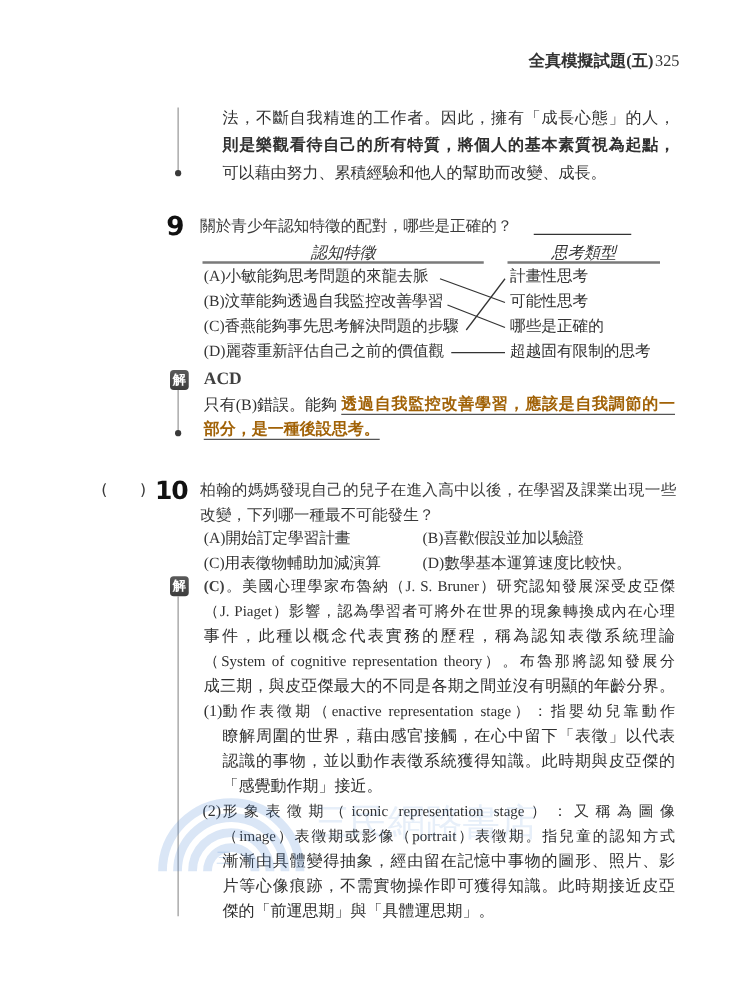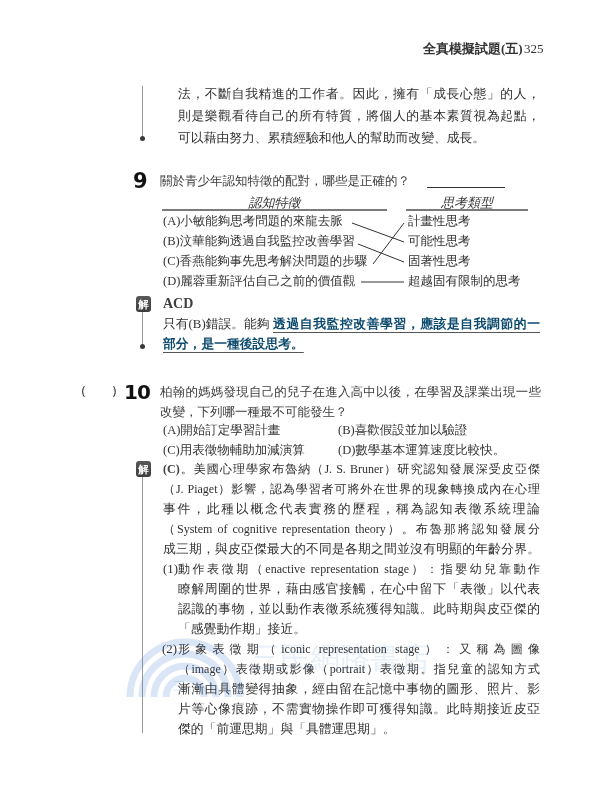--- a/index.html
+++ b/index.html
@@ -24,60 +24,60 @@
     position:absolute; width:15px; height:16px; border-radius:3px;
     background:linear-gradient(#5a5a5a,#3c3c3c); color:#fff;
     font-family:"DejaVu Sans","Liberation Sans",sans-serif; font-size:10.5px; font-weight:bold;
     line-height:16px; text-align:center;
   }
   .col-head { position:absolute; height:18px; line-height:18px; text-align:center; font-size:13px; color:#333;font-style:italic; }
   .rule { position:absolute; height:2px; background:#7a7a7a; }
   .item { position:absolute; height:20px; line-height:20px; white-space:nowrap; font-size:12.5px; color:#333; }
   .item .lbl { font-family:"Liberation Serif","DejaVu Serif",serif; }
   .emph {
-    font-family:"DejaVu Sans","Liberation Sans",sans-serif; font-weight:bold; color:#0c4a6e;
+    font-family:"DejaVu Sans","Liberation Sans",sans-serif; font-weight:bold; color:#a16207;
     text-decoration:underline; text-decoration-color:#555; text-underline-offset:4px; text-decoration-thickness:1px;
   }
   .bold { font-weight:bold; color:#404040; }
   #connectors, #watermark { position:absolute; left:0; top:0; pointer-events:none; }
 </style>
 </head>
 <body>
 
 <div id="page">
 
   <div class="abs hdr" style="left:423px; top:41px;font-weight:bold;">全真模擬試題(五)</div>
   <div class="abs hdr" style="left:524px; top:41px;">325</div>
 
   <div>
     <div class="vline" style="left:142px; top:86px; height:52px;"></div>
     <div class="dot" style="left:140px; top:136px;"></div>
     <div class="ln just" style="left:178px; top:84px; width:362px;">法，不斷自我精進的工作者。因此，擁有「成長心態」的人，</div>
-    <div class="ln just" style="left:178px; top:106px; width:362px;">則是樂觀看待自己的所有特質，將個人的基本素質視為起點，</div>
+    <div class="ln just" style="left:178px; top:106px; width:362px;font-weight:bold;">則是樂觀看待自己的所有特質，將個人的基本素質視為起點，</div>
     <div class="ln" style="left:178px; top:128px;">可以藉由努力、累積經驗和他人的幫助而改變、成長。</div>
   </div>
 
   <div>
     <div class="abs qnum" style="left:133px; top:169px; height:24px; line-height:24px; font-size:21px;">9</div>
     <div class="ln sans q-text" style="left:160px; top:171px;">關於青少年認知特徵的配對，哪些是正確的？</div>
     <div class="abs" style="left:427px; top:178px; width:78px; height:9px; border-bottom:1px solid #333;"></div>
 
     <div class="col-head sans" style="left:162px; top:194px; width:225px;">認知特徵</div>
     <div class="col-head sans" style="left:406px; top:194px; width:122px;">思考類型</div>
     <div class="rule" style="left:162px; top:209px; width:225px;"></div>
     <div class="rule" style="left:406px; top:209px; width:122px;"></div>
 
     <div class="item sans" style="left:163px; top:211px;"><span class="lbl">(A)</span><span>小敏能夠思考問題的來龍去脈</span></div>
     <div class="item sans" style="left:163px; top:231px;"><span class="lbl">(B)</span><span>汶華能夠透過自我監控改善學習</span></div>
     <div class="item sans" style="left:163px; top:251px;"><span class="lbl">(C)</span><span>香燕能夠事先思考解決問題的步驟</span></div>
     <div class="item sans" style="left:163px; top:271px;"><span class="lbl">(D)</span><span>麗蓉重新評估自己之前的價值觀</span></div>
 
     <div class="item sans" style="left:408px; top:211px;">計畫性思考</div>
     <div class="item sans" style="left:408px; top:231px;">可能性思考</div>
-    <div class="item sans" style="left:408px; top:251px;">固著性思考</div>
+    <div class="item sans" style="left:408px; top:251px;">哪些是正確的</div>
     <div class="item sans" style="left:408px; top:271px;">超越固有限制的思考</div>
 
     <svg id="connectors" width="601" height="800">
       <line x1="352" y1="223" x2="404" y2="242" stroke="#333" stroke-width="1"></line>
       <line x1="358" y1="244" x2="404" y2="262" stroke="#333" stroke-width="1"></line>
       <line x1="373" y1="264" x2="404" y2="223" stroke="#333" stroke-width="1"></line>
       <line x1="361" y1="282" x2="404" y2="282" stroke="#333" stroke-width="1"></line>
     </svg>
 
     <div>

